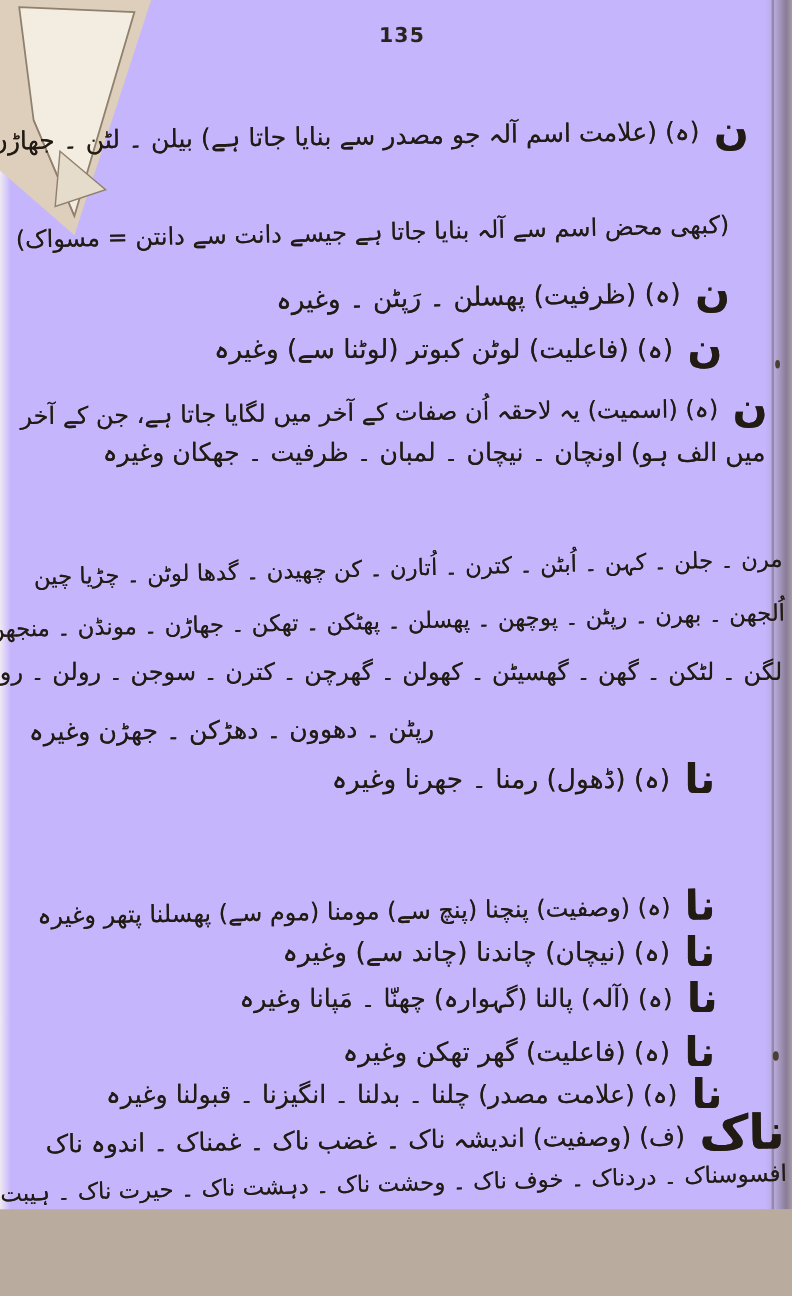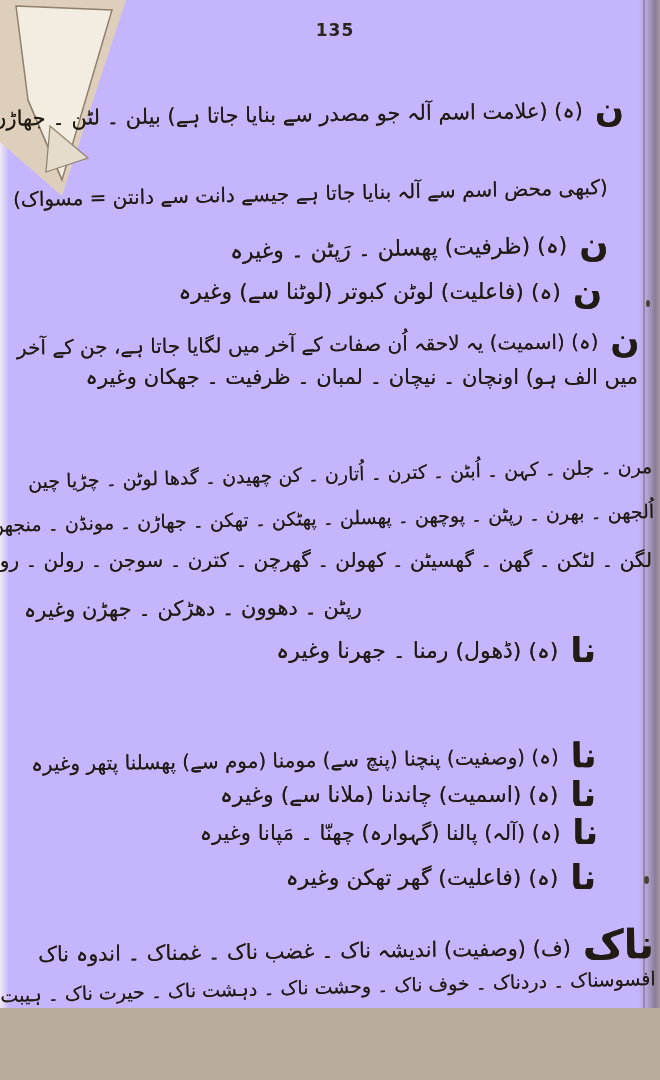--- a/index.html
+++ b/index.html
@@ -96,24 +96,25 @@
 
   <div class="line l11"><span>لگن ۔ لٹکن ۔ گھن ۔ گھسیٹن ۔ کھولن ۔ گھرچن ۔ کترن ۔ سوجن ۔ رولن ۔ روندن ۔</span></div>
 
   <div class="line l12"><span>رپٹن ۔ دھوون ۔ دھڑکن ۔ جھڑن وغیرہ</span></div>
 
   <div class="line l13"><span class="hw">نا</span><span>(ہ) (ڈھول) رمنا ۔ جھرنا وغیرہ</span></div>
 
 
   <div class="line l15"><span class="hw">نا</span><span>(ہ) (وصفیت) پنچنا (پنچ سے) مومنا (موم سے) پھسلنا پتھر وغیرہ</span></div>
 
-  <div class="line l16"><span class="hw">نا</span><span>(ہ) (اسمیت) چاندنا (ملانا سے) وغیرہ</span></div>
+  <div class="line l16"><span class="hw">نا</span><span>(ہ) (نیچان) چاندنا (چاند سے) وغیرہ</span></div>
 
   <div class="line l17"><span class="hw">نا</span><span>(ہ) (آلہ) پالنا (گہوارہ) چھنّا ۔ مَپانا وغیرہ</span></div>
 
   <div class="line l18"><span class="hw">نا</span><span>(ہ) (فاعلیت) گھر تھکن وغیرہ</span></div>
 
+  <div class="line l19"><span class="hw">نا</span><span>(ہ) (علامت مصدر) چلنا ۔ بدلنا ۔ انگیزنا ۔ قبولنا وغیرہ</span></div>
 
   <div class="line l20"><span class="hw hw-big">ناک</span><span>(ف) (وصفیت) اندیشہ ناک ۔ غضب ناک ۔ غمناک ۔ اندوہ ناک</span></div>
 
   <div class="line l21"><span>افسوسناک ۔ دردناک ۔ خوف ناک ۔ وحشت ناک ۔ دہشت ناک ۔ حیرت ناک ۔ ہیبت ناک</span></div>
 
 </div>
 
 </body></html>

